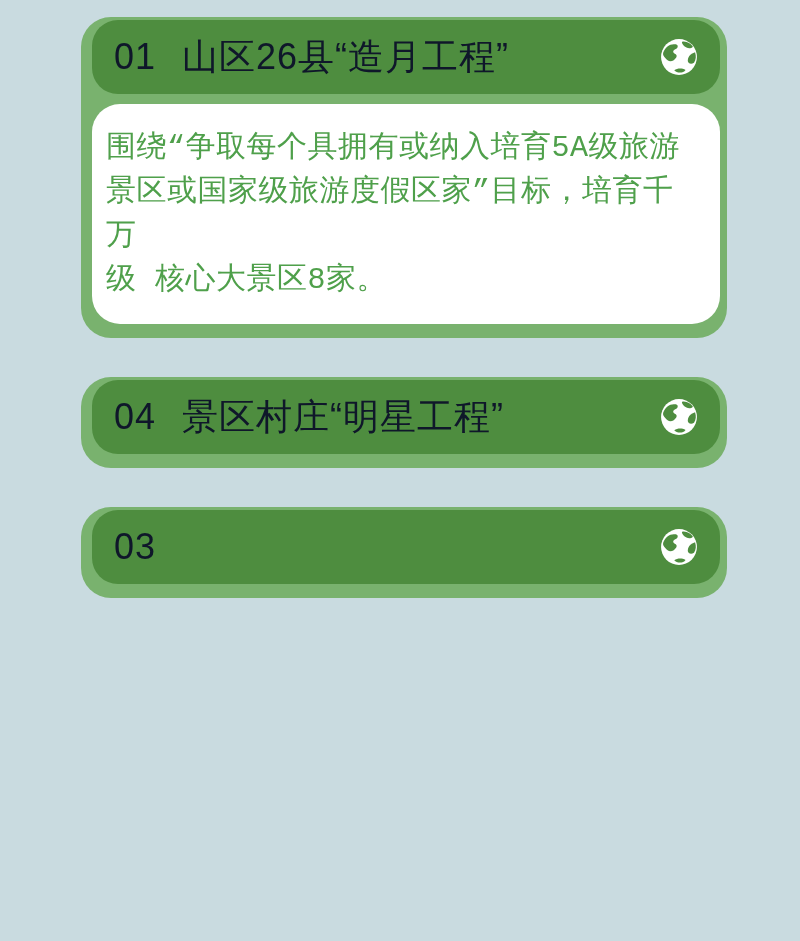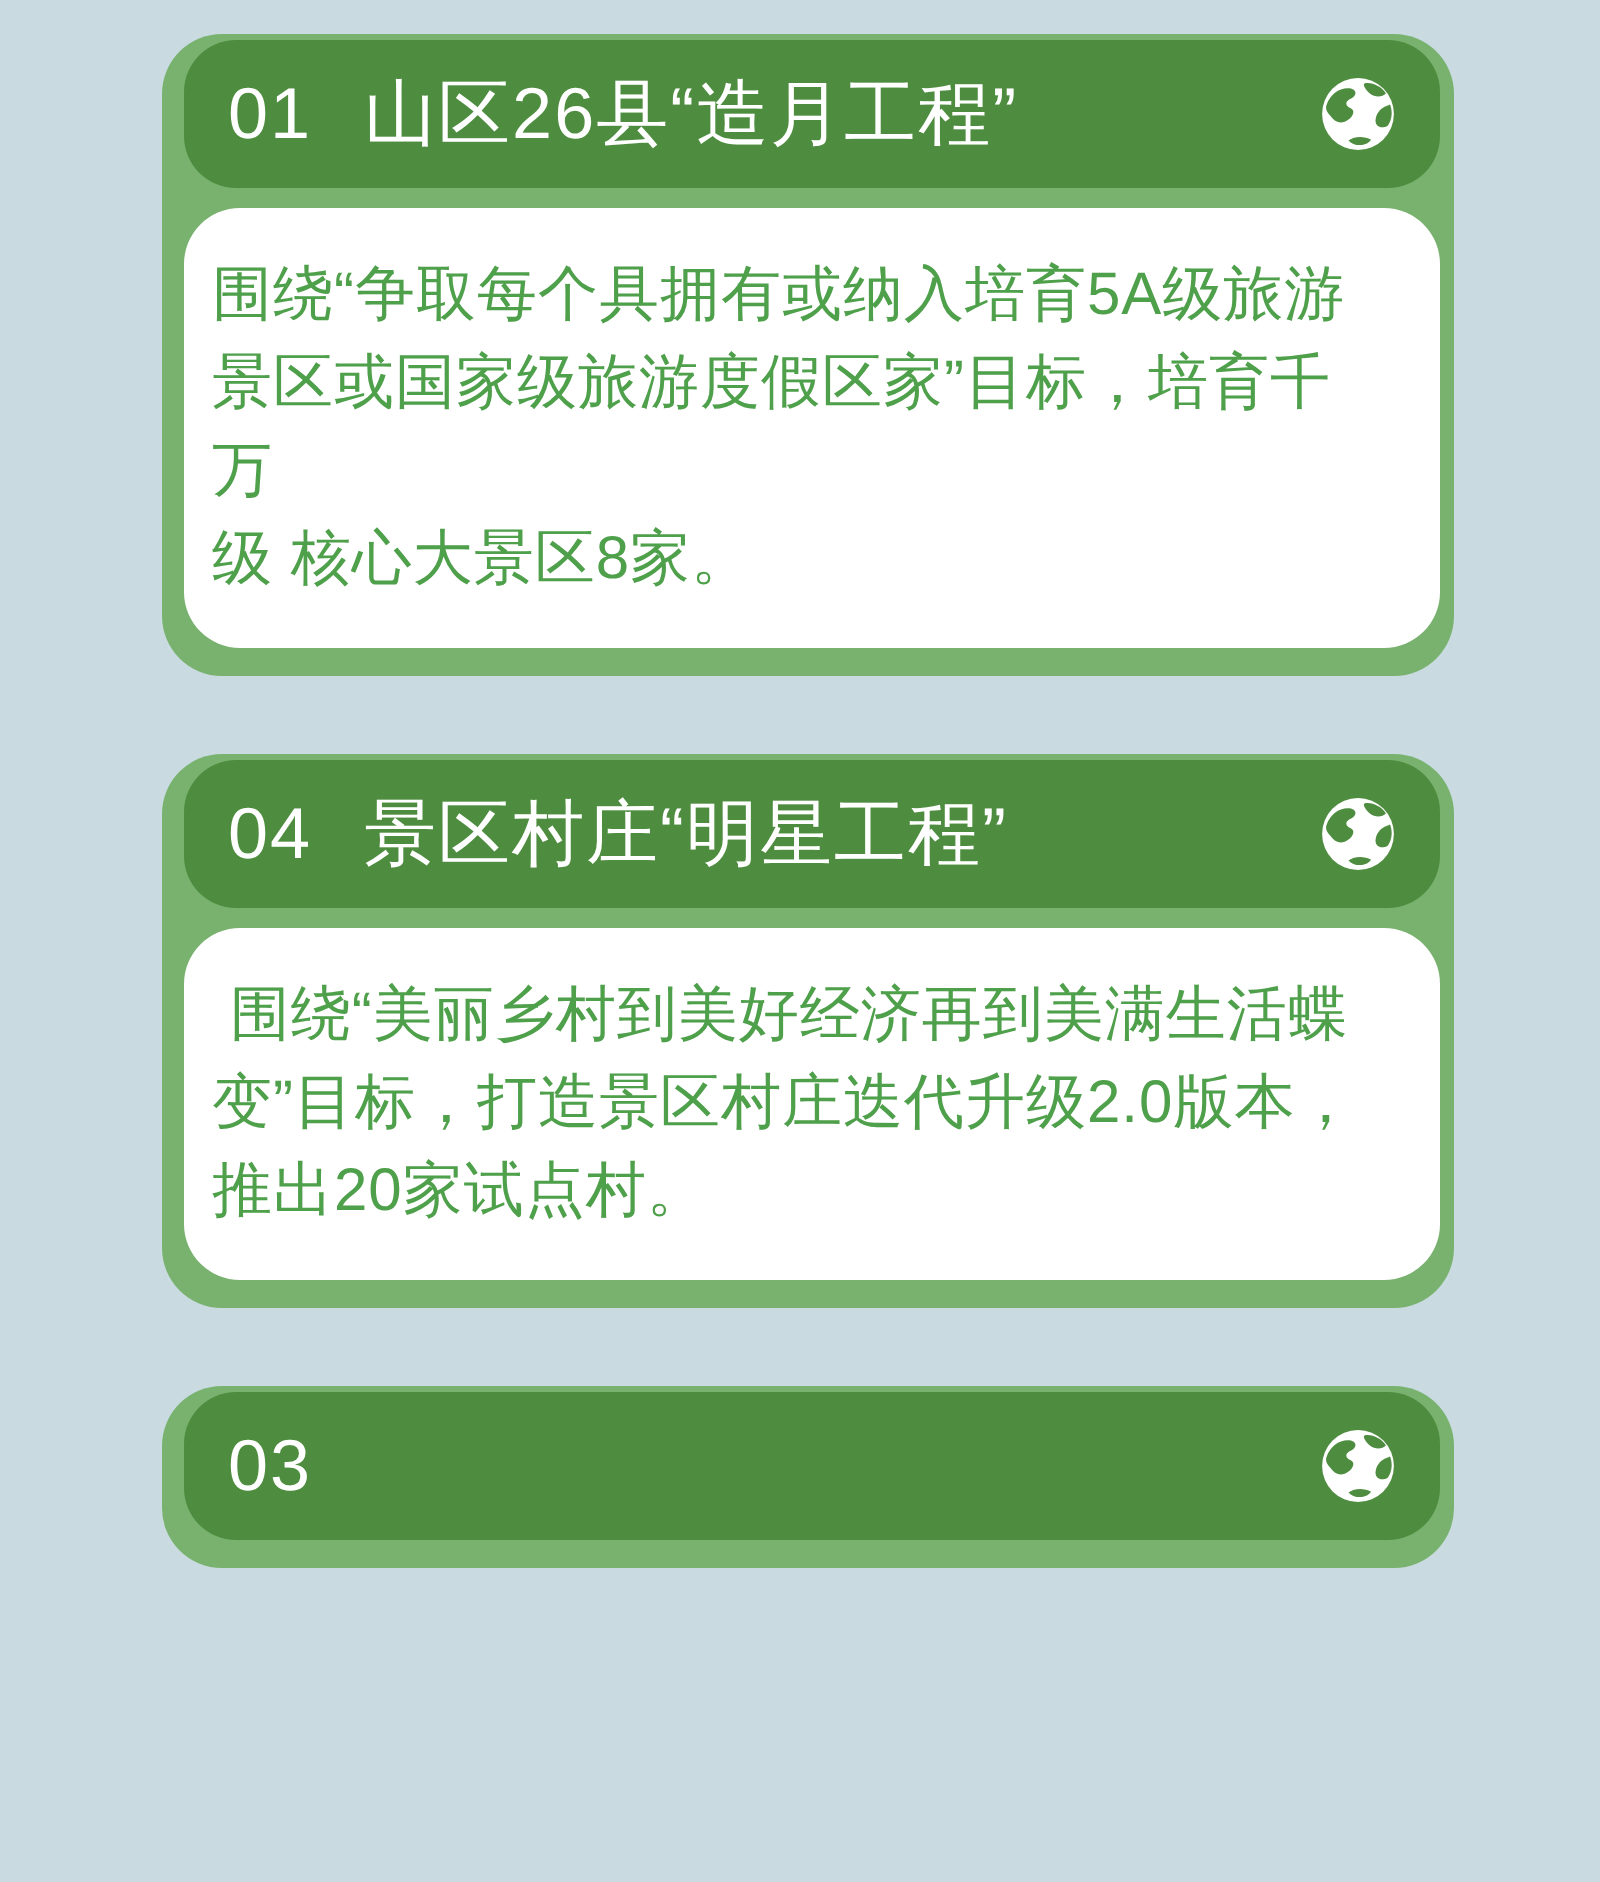--- a/index.html
+++ b/index.html
@@ -31,21 +31,21 @@
     border-radius:30px;
   }
   .card-header{
     position:relative;
     height:74px;
     background:var(--header-green);
     border-radius:26px;
     display:flex;
     align-items:center;
     padding:0 22px 0 22px;
-    color:#ffffff;
+    color:#0f172a;
   }
   .card-number{
     font-size:36px;
     font-weight:500;
     letter-spacing:1px;
   }
   .card-title{
     font-size:36px;
     font-weight:500;
     letter-spacing:1px;
@@ -56,20 +56,21 @@
     width:38px;height:38px;
     display:flex;align-items:center;justify-content:center;
   }
   .globe svg{width:38px;height:38px;display:block;}
   .card-body{
     position:relative;
     margin-top:10px;
     background:var(--card-white);
     border-radius:28px;
     padding:22px 26px 22px 14px;
+    font-family:Liberation Mono, monospace;
   }
   .card-body p{
     color:var(--text-green);
     font-size:30px;
     line-height:44px;
     font-weight:500;
     white-space:pre-wrap;
     letter-spacing:0.5px;
   }
 </style>
@@ -108,25 +109,20 @@
       <span class="globe">
         <svg viewBox="0 0 36 36" xmlns="http://www.w3.org/2000/svg">
           <circle cx="18" cy="18" r="17" fill="#ffffff"></circle>
           <path fill="#4e8d3f" d="M3 14 C5 8 10 5 15 6 C18 7 17 10 14 11 C12 12 12 14 14 15 C17 16 16 19 13 21 C10 23 7 22 5 19 C3.5 17.5 2.5 15.8 3 14 Z"></path>
           <path fill="#4e8d3f" d="M21 3.5 C25 2.8 29 5 31.2 8.2 C29.5 10.2 26 10.2 23.8 8.4 C21.8 6.8 20.2 4.4 21 3.5 Z"></path>
           <path fill="#4e8d3f" d="M33.2 13.5 C34.4 16.8 34.2 20.4 32.2 23.4 C29.2 25.4 26.2 24 26.3 21 C26.4 18 28.6 15.6 30.6 14.6 Z"></path>
           <path fill="#4e8d3f" d="M13.5 30.5 C16.5 28.4 21 28.4 24.2 30.2 C22.2 33.4 16 33.6 13.5 30.5 Z"></path>
         </svg>
       </span>
     </header>
-    <div class="card-body">
-      <p> 围绕“美丽乡村到美好经济再到美满生活蝶
-变”目标，打造景区村庄迭代升级2.0版本，
-推出20家试点村。</p>
-    </div>
   </section>
 
   <section class="card">
     <div class="card-back"></div>
     <header class="card-header">
       <span class="card-number">03</span>
       <span class="globe">
         <svg viewBox="0 0 36 36" xmlns="http://www.w3.org/2000/svg">
           <circle cx="18" cy="18" r="17" fill="#ffffff"></circle>
           <path fill="#4e8d3f" d="M3 14 C5 8 10 5 15 6 C18 7 17 10 14 11 C12 12 12 14 14 15 C17 16 16 19 13 21 C10 23 7 22 5 19 C3.5 17.5 2.5 15.8 3 14 Z"></path>

